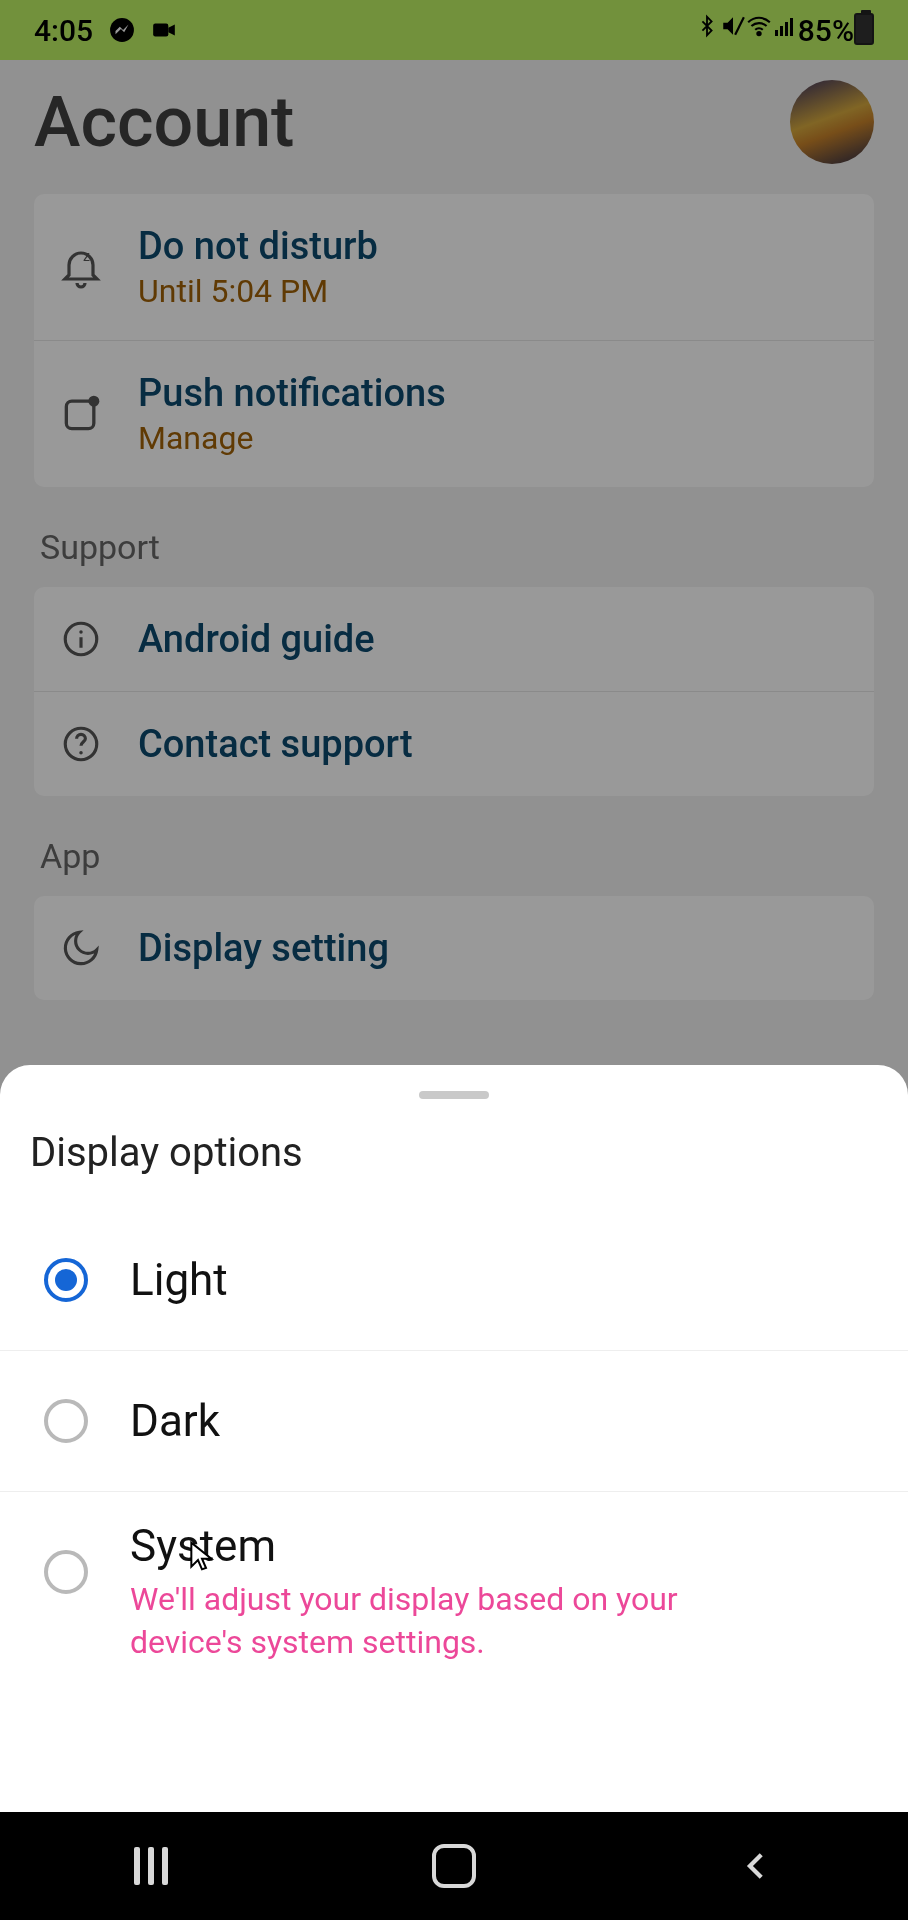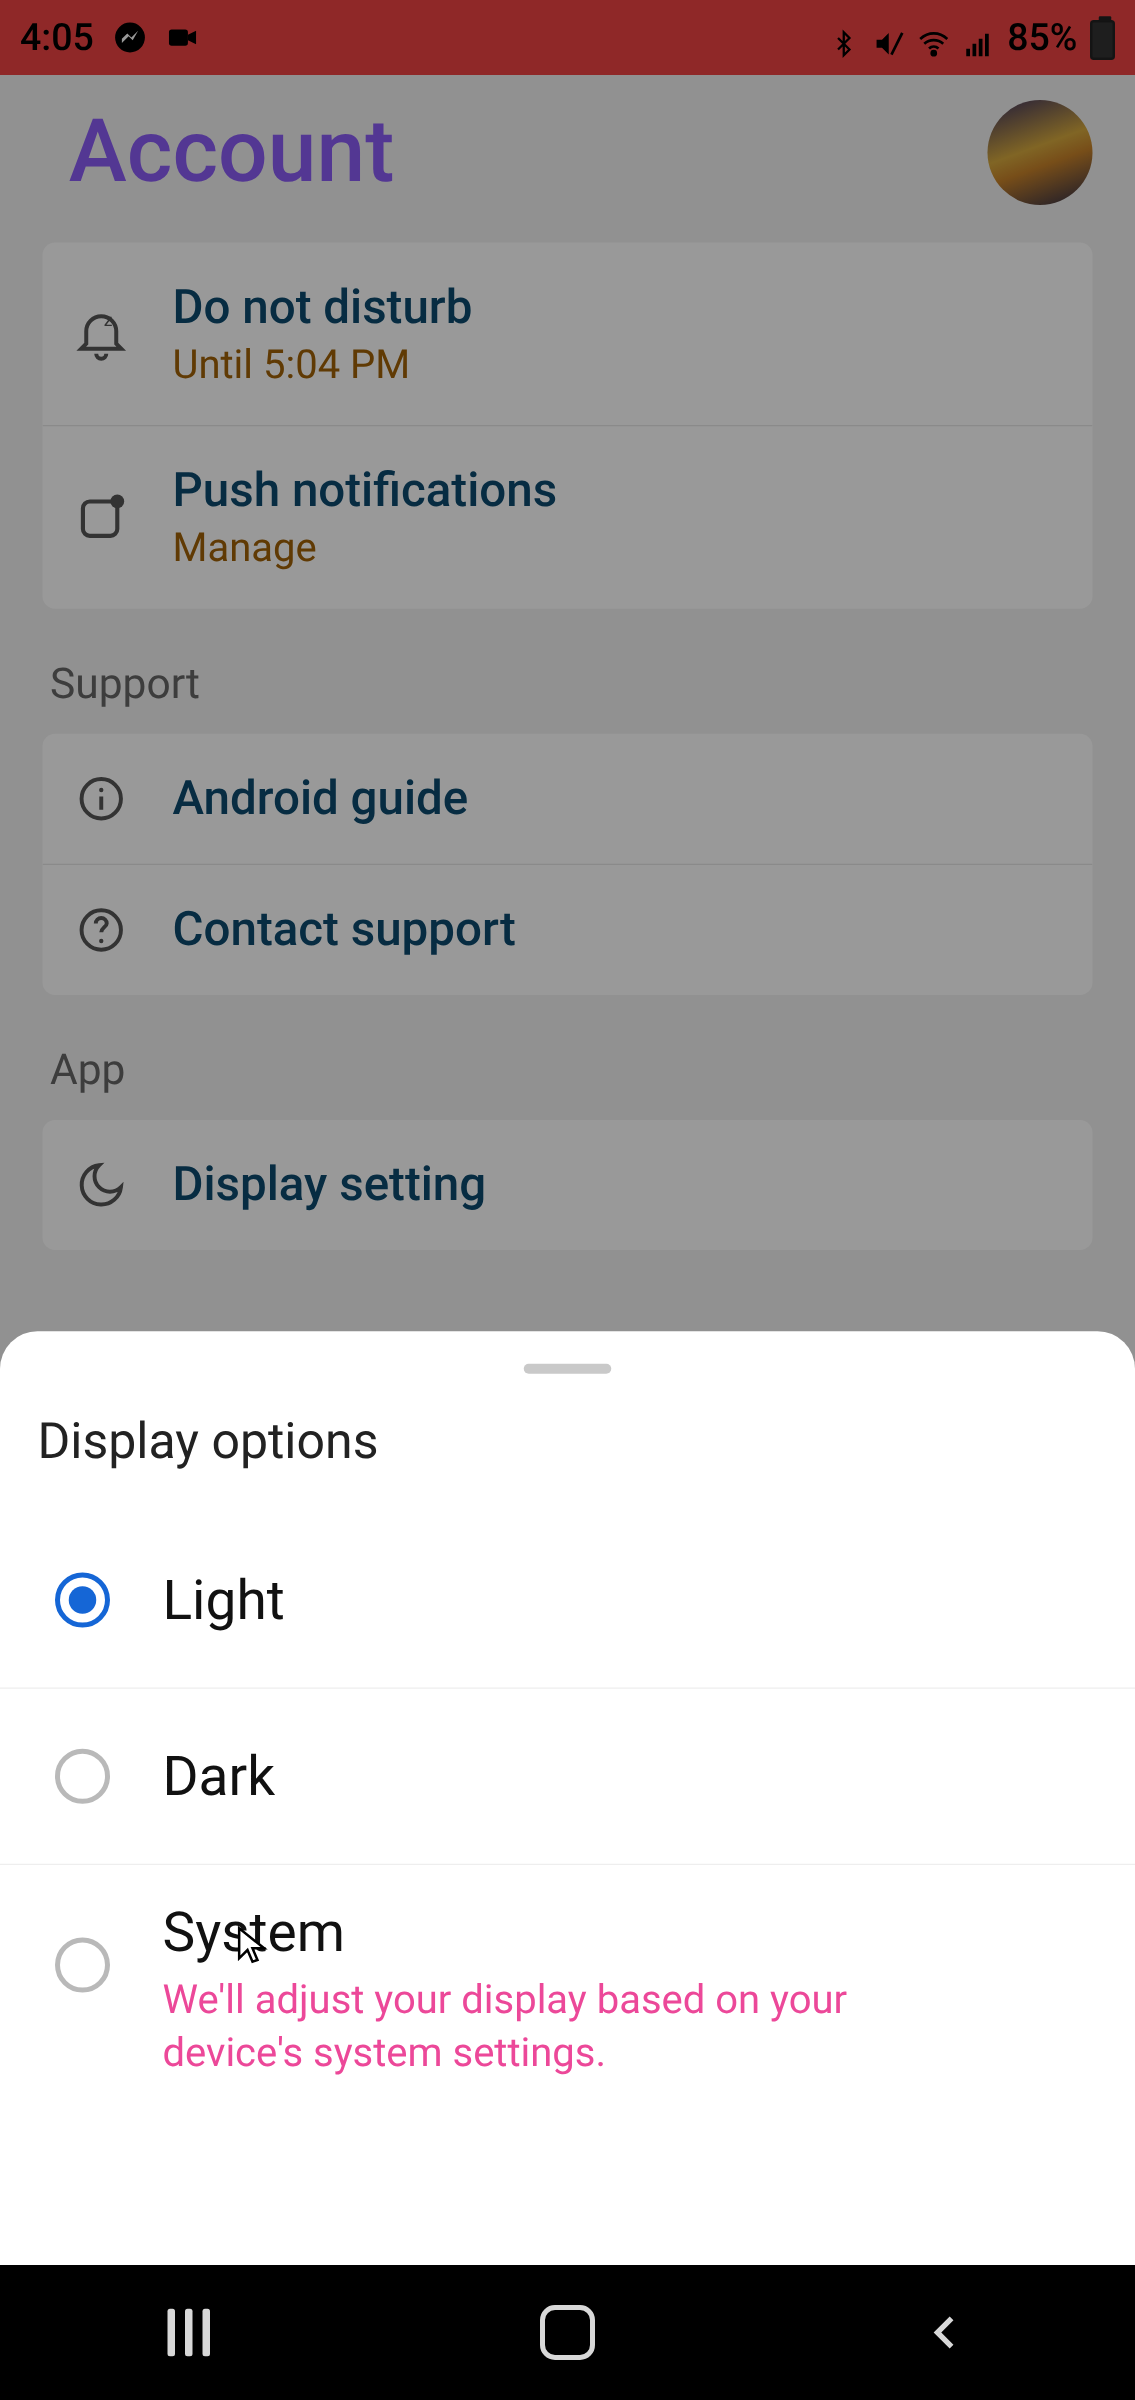--- a/index.html
+++ b/index.html
@@ -11,43 +11,43 @@
     overflow: hidden;
     position: relative;
   }
 
   
   .status-bar {
     height: 60px;
     display: flex;
     justify-content: space-between;
     align-items: center;
-    padding: 0 16px;
+    padding: 0 34px;
     font-size: 30px;
     font-weight: 500;
     color: #000;
-    background: #ef4444;
+    background: #bef264;
   }
   .status-left { display: flex; align-items: center; gap: 16px; }
-  .status-right { display: flex; align-items: flex-end; gap: 10px; }
+  .status-right { display: flex; align-items: flex-start; }
   .status-icon { width: 26px; height: 26px; display:inline-flex; align-items:center; justify-content:center;}
   .battery-box {
     width: 20px; height: 32px; border: 2px solid #222; border-radius: 3px;
     position: relative; display:inline-block; background:#333;
   }
   .battery-box::after{
     content:""; position:absolute; top:-5px; left:5px; width:10px; height:4px; background:#222; border-radius:1px;
   }
 
   
   .header {
     display:flex; align-items:center; justify-content:space-between;
     padding: 20px 34px 30px 34px;
   }
-  .header-title { font-size: 70px; font-weight: 500; color:#8b5cf6;margin-left:21px;}
+  .header-title { font-size: 70px; font-weight: 500; color:#404040;}
   .avatar {
     width: 84px; height: 84px; border-radius: 50%;
     background: linear-gradient(160deg,#3b3160 0%, #d6a93e 45%, #c7822a 60%, #2a2a48 100%);
   }
 
   
   .page-bg { background:#f2f2f2; height: calc(100% - 60px); overflow:hidden;}
   .settings-list { padding: 0 34px; }
   .card {
     background:#fff;

